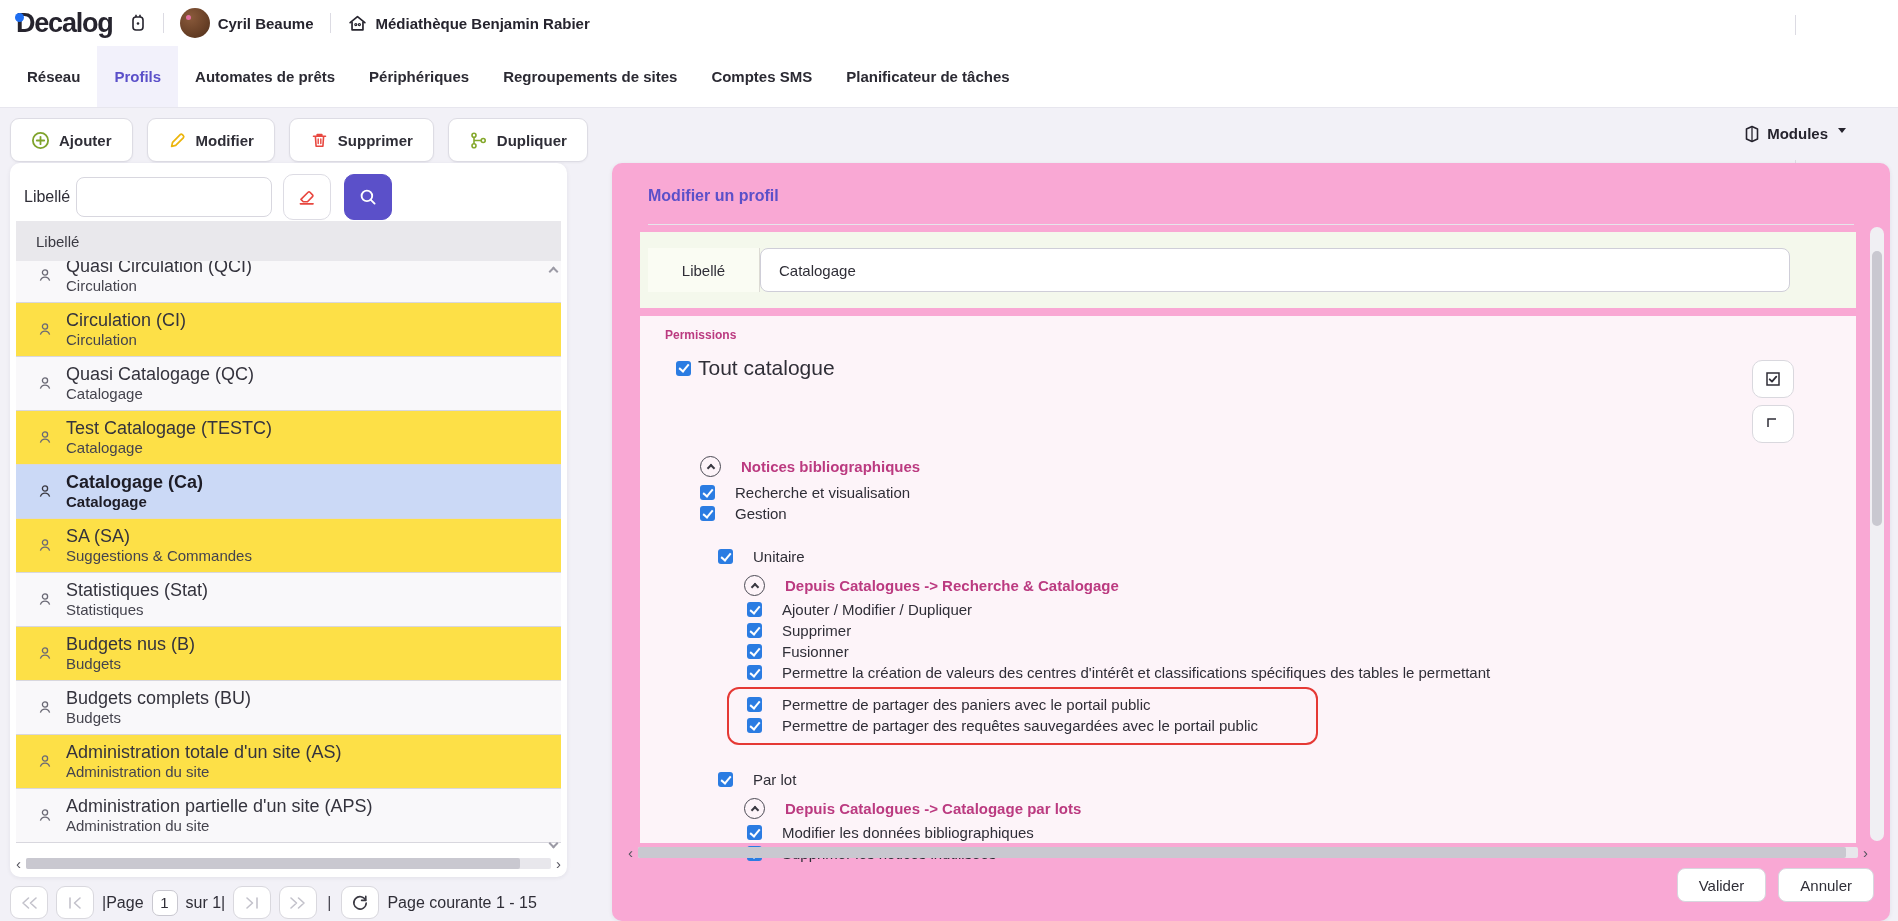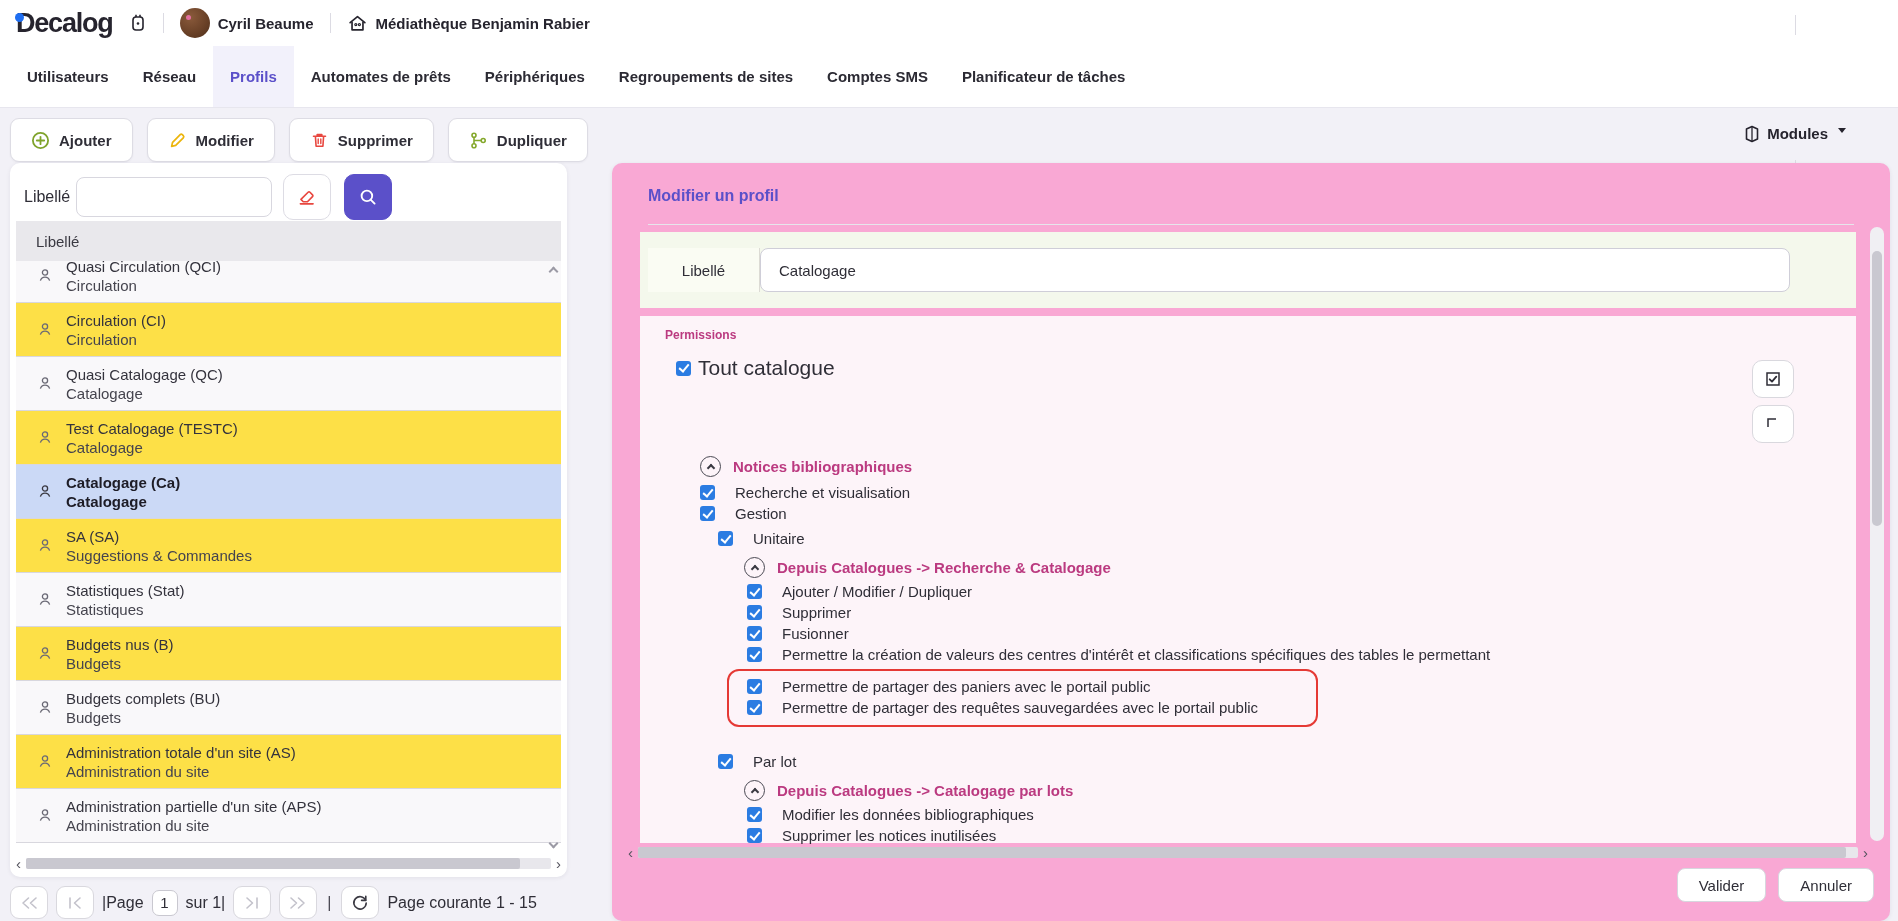--- a/index.html
+++ b/index.html
@@ -37,21 +37,21 @@
   .sq-btn { width:48px; height:46px; border-radius:10px; border:1px solid #dddce4; background:#fff; display:flex; align-items:center; justify-content:center; margin-left:11px; }
   .sq-btn.primary { background:#5b50c9; border-color:#5b50c9; margin-left:13px; }
   .list-header { position:absolute; top:58px; left:6px; right:6px; height:40px; background:#e9e8ec; display:flex; align-items:center; padding-left:20px; font-size:15px; color:#3a3942; }
   .rows-viewport { position:absolute; top:98px; left:6px; right:6px; height:596px; overflow:hidden; }
   .rows-inner { margin-top:-12px; }
   .prow { height:54px; display:flex; align-items:center; padding-left:50px; position:relative; border-bottom:1px solid #d8d7de; background:#f9f8fa; cursor:pointer; }
   .prow.alt { background:#fde047; }
   .prow.selected { background:#cbd9f6; }
   .prow.selected .rt, .prow.selected .rs { font-weight:700; color:#1d1c26; }
   .prow .person { position:absolute; left:22px; top:50%; margin-top:-8px; }
-  .rt { font-size:15px; line-height:19px; color:#34333d; }
+  .rt { font-size:18px; line-height:19px; color:#34333d; }
   .rs { font-size:15px; line-height:19px; color:#45444e; }
   .chev { position:absolute; width:10px; height:10px; }
   .chev i { position:absolute; left:1px; top:2px; width:7px; height:7px; border-left:2px solid #9b9aa5; border-top:2px solid #9b9aa5; }
   .chev.up i { transform:rotate(45deg); }
   .chev.down i { transform:rotate(225deg); top:-1px; }
   .h-scroll { position:absolute; height:14px; display:flex; align-items:center; gap:5px; font-size:15px; color:#55545e; }
   .h-scroll .track { flex:1; height:11px; background:#e8e7ec; border-radius:2px; position:relative; }
   .h-scroll .thumb { position:absolute; left:0; top:0; height:11px; width:94%; background:#c9c8d0; border-radius:2px; }
   .left-hscroll { left:6px; right:6px; bottom:7px; }
 
@@ -69,25 +69,25 @@
   .libelle-cell { width:112px; height:44px; background:#fafcf3; border-right:1px solid #dcdbd4; display:flex; align-items:center; justify-content:center; font-size:15px; color:#2f2e37; }
   .libelle-input { flex:1; height:44px; background:#fff; border:1px solid #cfced8; border-radius:8px; padding:0 18px; font-size:15px; color:#2f2e37; outline:none; font-family:inherit; }
   .perm-band { position:absolute; left:28px; right:34px; top:153px; height:527px; background:#fdf4f9; }
   .perm-title { position:absolute; left:25px; top:12px; font-size:12px; font-weight:700; color:#bb3a80; }
   .cb { display:inline-block; flex:0 0 auto; width:15px; height:15px; background:#2b7ce2; border-radius:3px; position:relative; cursor:pointer; }
   .cb::after { content:""; position:absolute; left:5px; top:1.5px; width:4px; height:8px; border:solid #fff; border-width:0 2px 2px 0; transform:rotate(40deg); }
   .tout-row { position:absolute; left:36px; top:40px; display:flex; align-items:center; gap:7px; font-size:21px; }
   .sel-btns { position:absolute; right:62px; top:44px; display:flex; flex-direction:column; gap:7px; }
   .sel-btn { width:42px; height:38px; background:#fff; border:1px solid #d9d8de; border-radius:10px; display:flex; align-items:center; justify-content:center; }
   .tree { position:absolute; left:60px; top:138px; font-size:15px; color:#2f2e37; }
-  .th { display:flex; align-items:center; gap:12px; height:24px; color:#bb3a80; font-weight:700; }
+  .th { display:flex; align-items:center; gap:20px; height:24px; color:#bb3a80; font-weight:700; }
   .circ { width:21px; height:21px; border:1.5px solid #4a4953; border-radius:50%; display:flex; align-items:center; justify-content:center; background:#fdf4f9; cursor:pointer; }
   .circ i { width:6px; height:6px; border-left:2px solid #3a3942; border-top:2px solid #3a3942; transform:rotate(45deg); margin-top:3px; }
   .tr { display:flex; align-items:center; gap:20px; height:21px; }
-  .mt4{margin-top:4px} .mt2{margin-top:2px} .mt6{margin-top:6px} .mt10{margin-top:4px} .mt24{margin-top:24px}
+  .mt4{margin-top:4px} .mt2{margin-top:2px} .mt6{margin-top:6px} .mt10{margin-top:22px} .mt24{margin-top:24px}
   .ml18{margin-left:18px} .ml44{margin-left:44px} .ml47{margin-left:47px} .ml27{margin-left:27px}
   .red-box { border:2px solid #e53935; border-radius:12px; padding:5px 58px 7px 18px; width:-moz-fit-content; width:fit-content; }
   .right-hscroll { left:16px; right:22px; bottom:62px; }
   .v-scroll { position:absolute; right:6px; top:64px; bottom:80px; width:14px; background:#f0eff3; border-radius:7px; }
   .v-scroll .thumb { position:absolute; left:2px; top:24px; width:10px; height:275px; background:#c9c8d0; border-radius:5px; }
   .panel-actions { position:absolute; right:16px; top:705px; display:flex; gap:12px; }
   .btn-plain { height:34px; padding:0 21px; background:#fff; border:1px solid #d7d6de; border-radius:8px; font-size:15px; color:#2f2e37; font-family:inherit; }
 </style>
 </head>
 <body>
@@ -175,21 +175,20 @@
         <svg width="22" height="22" viewBox="0 0 22 22">
           <circle cx="11" cy="11" r="8" fill="none" stroke="#26242e" stroke-width="1.6"></circle>
           <line x1="11" y1="6.8" x2="11" y2="12" stroke="#26242e" stroke-width="1.8" stroke-linecap="round"></line>
           <circle cx="11" cy="15" r="1.1" fill="#26242e"></circle>
         </svg>
       </span>
   </div>
 </div>
 
 <div class="tab-bar">
-  <div class="tab">Utilisateurs</div>
   <div class="tab">Réseau</div>
   <div class="tab active">Profils</div>
   <div class="tab">Automates de prêts</div>
   <div class="tab">Périphériques</div>
   <div class="tab">Regroupements de sites</div>
   <div class="tab">Comptes SMS</div>
   <div class="tab">Planificateur de tâches</div>
 </div>
 
 <div class="toolbar">

